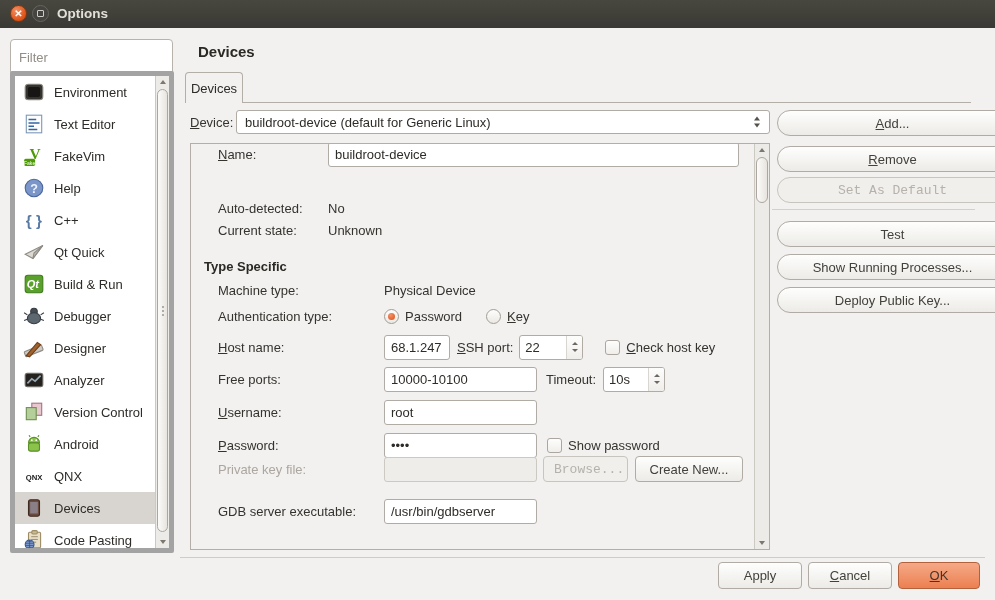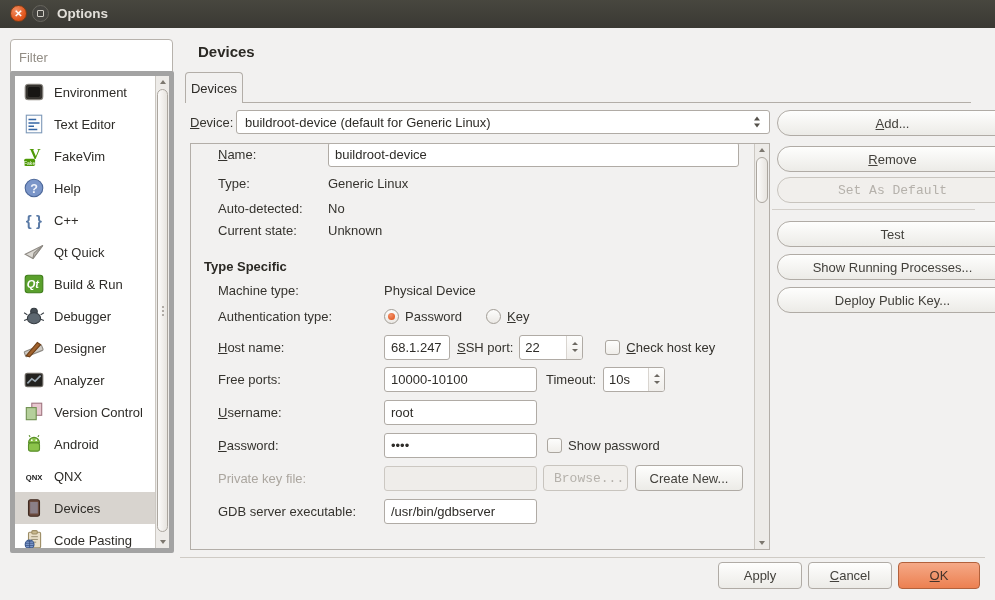--- a/index.html
+++ b/index.html
@@ -302,24 +302,20 @@
 <button class="btn sbtn" style="top:221px">Test</button>
 <button class="btn sbtn" style="top:254px">Show Running Processes...</button>
 <button class="btn sbtn" style="top:287px">Deploy Public Key...</button>
 
 <div class="scrollarea">
 
   <div class="frow" style="top:-3px">
     <span class="flabel"><u>N</u>ame:</span>
     <input class="tin w-big" value="buildroot-device" style="">
   </div>
-  <div class="frow" style="top:26px">
-    <span class="flabel">Type:</span>
-    <span>Generic Linux</span>
-  </div>
   <div class="frow" style="top:51px">
     <span class="flabel">Auto-detected:</span>
     <span>No</span>
   </div>
   <div class="frow" style="top:73px">
     <span class="flabel">Current state:</span>
     <span>Unknown</span>
   </div>
 
   <div class="section-title">Type Specific</div>
@@ -370,21 +366,21 @@
     <input class="tin w-std" value="root" style="">
   </div>
 
   <div class="frow" style="top:288px">
     <span class="flabel2"><u>P</u>assword:</span>
     <input class="tin w-std" value="••••" style="">
     <span class="cb" style="margin-left:10px"></span>
     <span class="ctl-gap">Show password</span>
   </div>
 
-  <div class="frow" style="top:321px">
+  <div class="frow" style="top:312px">
     <span class="flabel2 dis-text">Private key file:</span>
     <input class="tin w-std" disabled="" value="" style="">
     <button class="btn disabled" style="width:85px; margin-left:6px" disabled="">Browse...</button>
     <button class="btn" style="width:108px; margin-left:7px">Create New...</button>
   </div>
 
   <div class="frow" style="top:354px">
     <span class="flabel2">GDB server executable:</span>
     <input class="tin w-std" value="/usr/bin/gdbserver" style="">
   </div>

